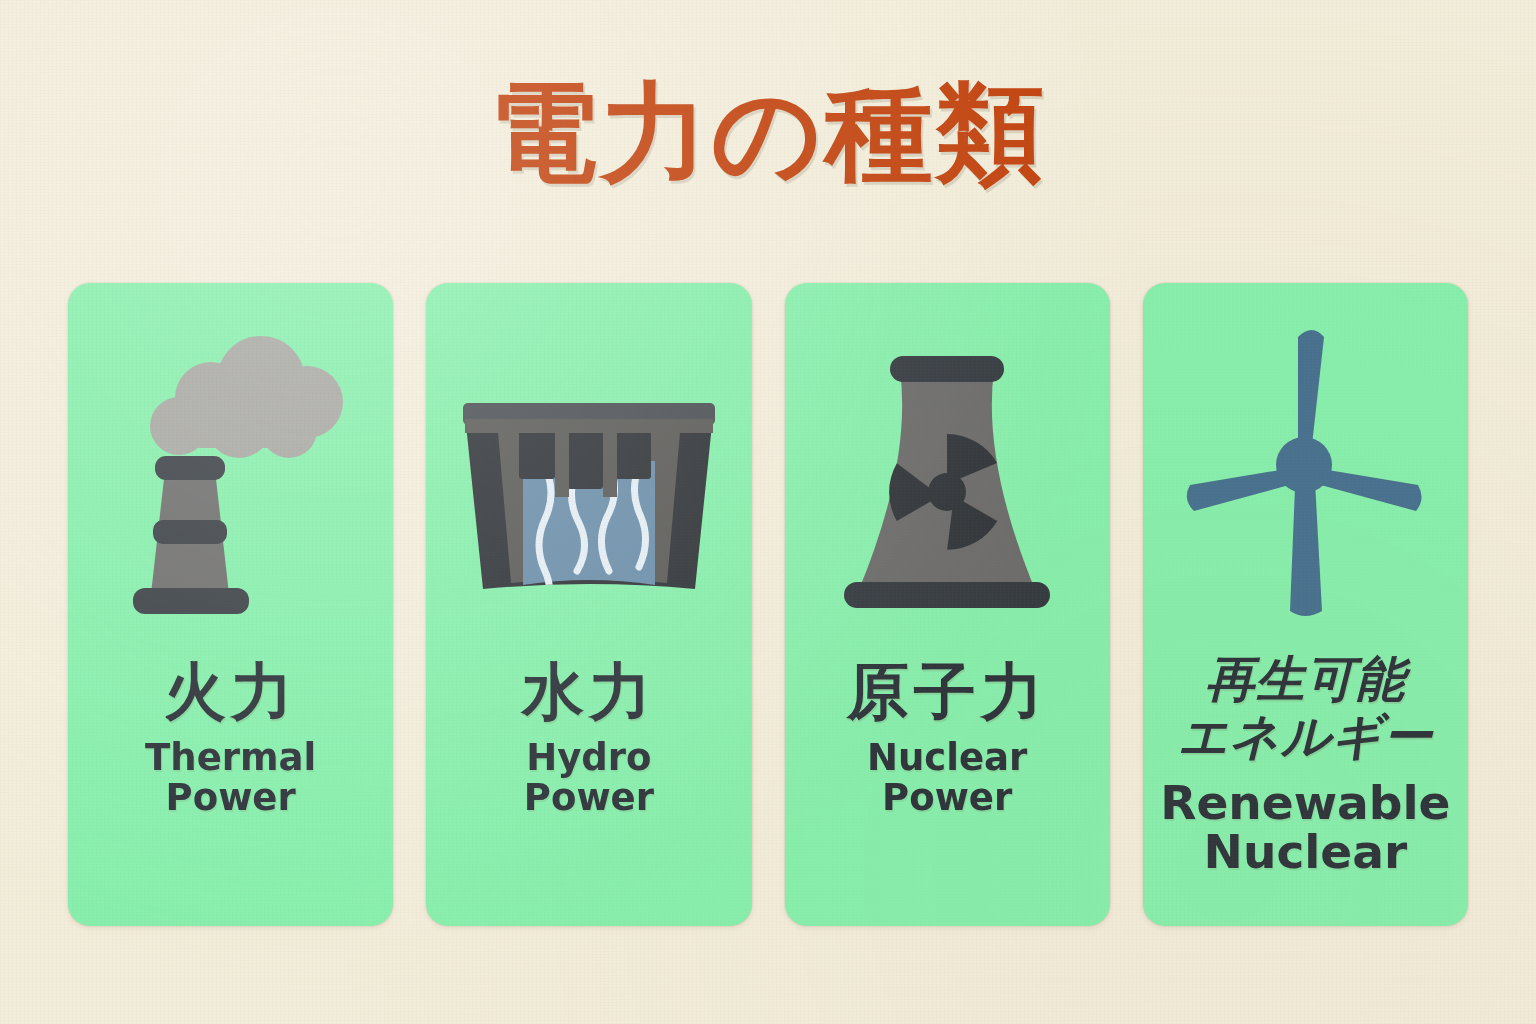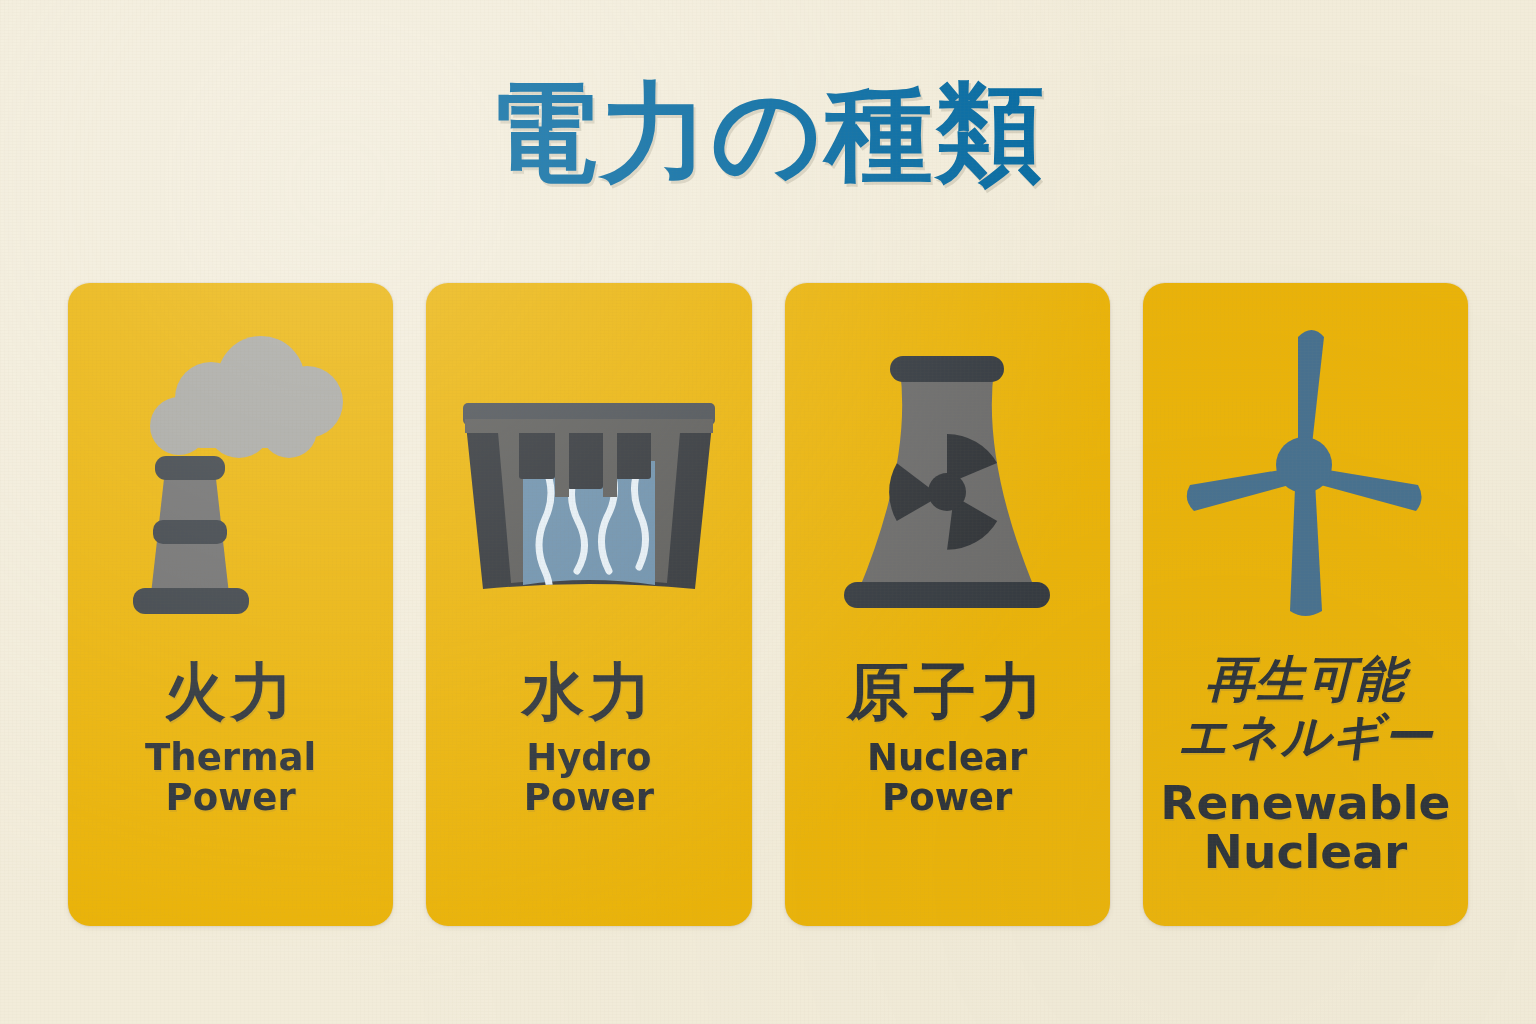--- a/index.html
+++ b/index.html
@@ -41,38 +41,38 @@
   .page-title {
     position: absolute;
     top: 74px;
     left: 0;
     width: 100%;
     text-align: center;
     font-size: 108px;
     font-weight: 700;
     letter-spacing: 3px;
     line-height: 1.1;
-    color: #0369a1;
+    color: #c2410c;
     text-shadow: 2px 3px 0 rgba(120,112,92,.22);
   }
 
   
   .card-row {
     position: absolute;
     top: 283px;
     left: 68px;
     width: 1400px;
     height: 643px;
     display: flex;
     gap: 33px;
   }
 
   .card {
     flex: 1 1 0;
-    background: #eab308;
+    background: #86efac;
     border-radius: 22px;
     box-shadow: 0 2px 5px rgba(120,110,85,.13), 0 0 0 1px rgba(205,193,163,.22);
     display: flex;
     flex-direction: column;
     align-items: center;
     padding-top: 24px;
     position: relative;
     overflow: hidden;
   }
 

